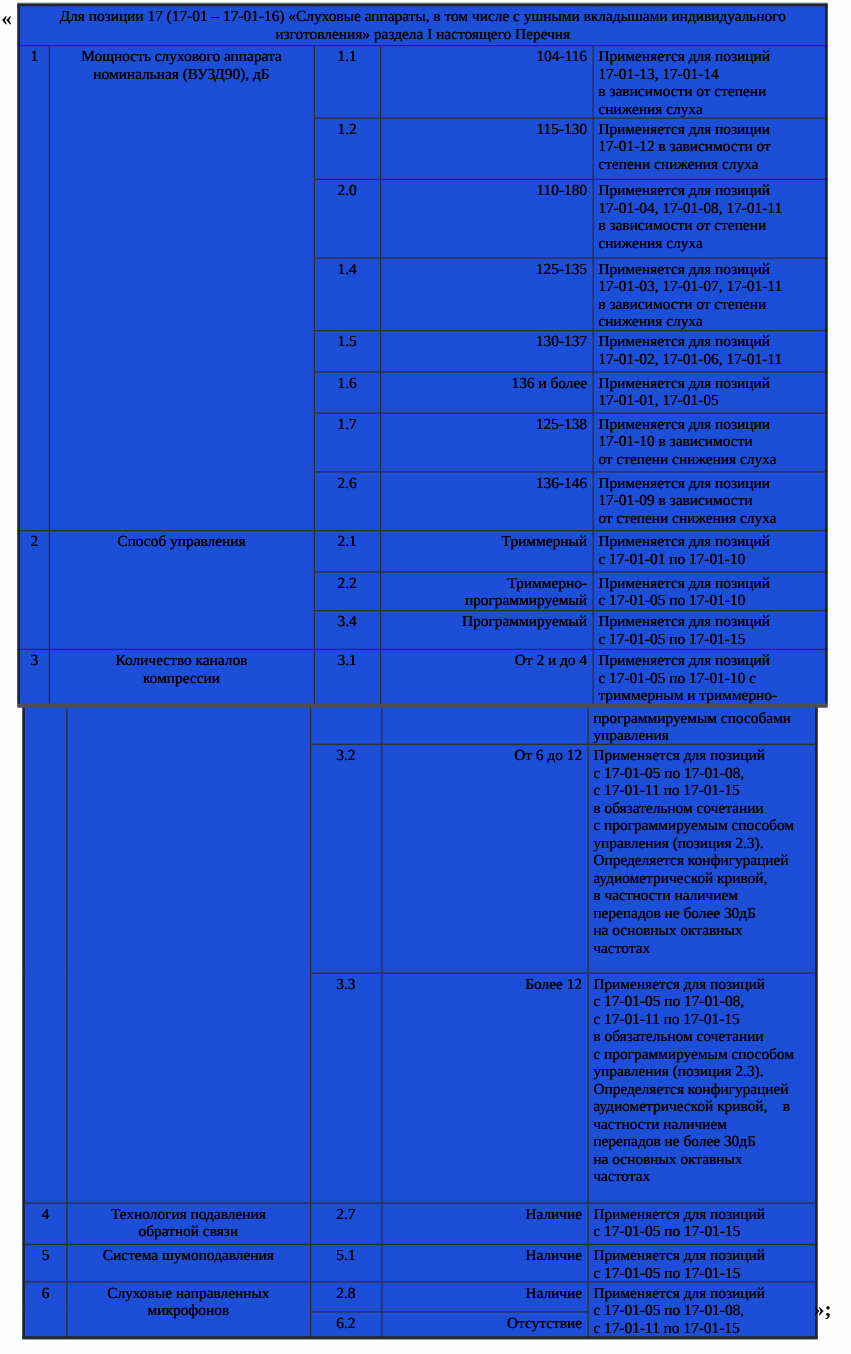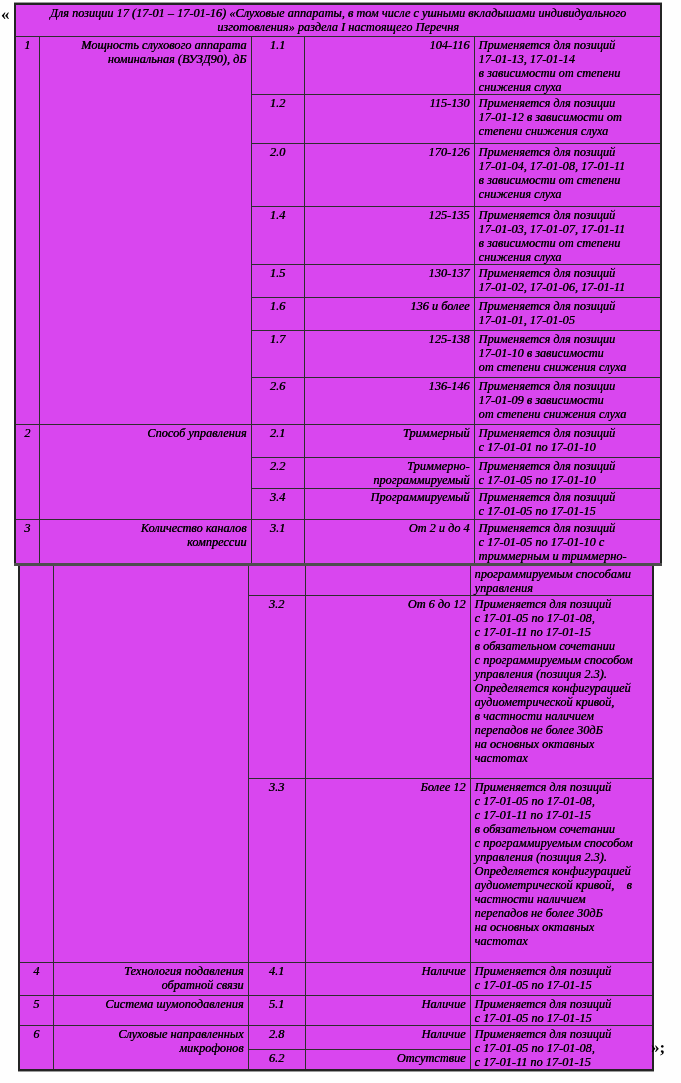--- a/index.html
+++ b/index.html
@@ -5,21 +5,21 @@
   html,body { margin:0; padding:0; }
   body {
     width:681px; height:1083px; overflow:hidden;
     background:#fefefe; color:#000;
     font-family:"Liberation Serif", serif;
     position:relative;
   }
   .page { position:absolute; inset:0; }
   table.t {
     border-collapse:collapse; table-layout:fixed;
-    position:absolute; background:#d946ef;font-style:italic;
+    position:absolute; background:#1d4ed8;
   }
   table.t td {
     border:1px solid #2e2e2e;
     vertical-align:top;
     padding:1px 4px 0 4px;
     font-size:12.3px;
     line-height:14px;
     white-space:pre-wrap;
     overflow:hidden;
     text-shadow:0.35px 0 0 currentColor;
@@ -31,21 +31,21 @@
     box-shadow:0 -1px 0 #9a9a9a;
   }
   .t2 {
     left:18px; top:563px; width:634px;
     border:2px solid #242424;
     border-top:3px solid #4e4e4e;
     box-shadow:0 1px 0 #9a9a9a;
   }
   td.hdr { text-align:center; font-size:12.6px; }
   td.c1 { text-align:center; padding-left:1px; padding-right:1px; }
-  td.c2 { text-align:right; padding-left:6px;margin-top:44px; }
+  td.c2 { text-align:center; padding-left:6px;margin-top:44px; }
   td.c3 { text-align:center; }
   td.c4 { text-align:right; }
   td.c5 { text-align:left; padding-left:5px; }
   .oq, .cq {
     position:absolute;
     font-size:17px; font-weight:bold;
     font-family:"Liberation Serif", serif;
   }
   .oq { left:1px; top:5px; }
   .cq { left:651px; top:1038px; }
@@ -83,21 +83,21 @@
       </tr>
       <tr style="height:49px">
         <td class="c3">1.2</td>
         <td class="c4">115-130</td>
         <td class="c5">Применяется для позиции
 17-01-12 в зависимости от
 степени снижения слуха</td>
       </tr>
       <tr style="height:63px">
         <td class="c3">2.0</td>
-        <td class="c4">170-126</td>
+        <td class="c4">110-180</td>
         <td class="c5">Применяется для позиций
 17-01-04, 17-01-08, 17-01-11
 в зависимости от степени
 снижения слуха</td>
       </tr>
       <tr style="height:57px">
         <td class="c3">1.4</td>
         <td class="c4">125-135</td>
         <td class="c5">Применяется для позиций
 17-01-03, 17-01-07, 17-01-11
@@ -210,21 +210,21 @@
 аудиометрической кривой,    в
 частности наличием
 перепадов не более 30дБ
 на основных октавных
 частотах</td>
       </tr>
       <tr style="height:33px">
         <td class="c1">4</td>
         <td class="c2">Технология подавления
 обратной связи</td>
-        <td class="c3">4.1</td>
+        <td class="c3">2.7</td>
         <td class="c4">Наличие</td>
         <td class="c5">Применяется для позиций
 с 17-01-05 по 17-01-15</td>
       </tr>
       <tr style="height:29px">
         <td class="c1">5</td>
         <td class="c2">Система шумоподавления</td>
         <td class="c3">5.1</td>
         <td class="c4">Наличие</td>
         <td class="c5">Применяется для позиций

